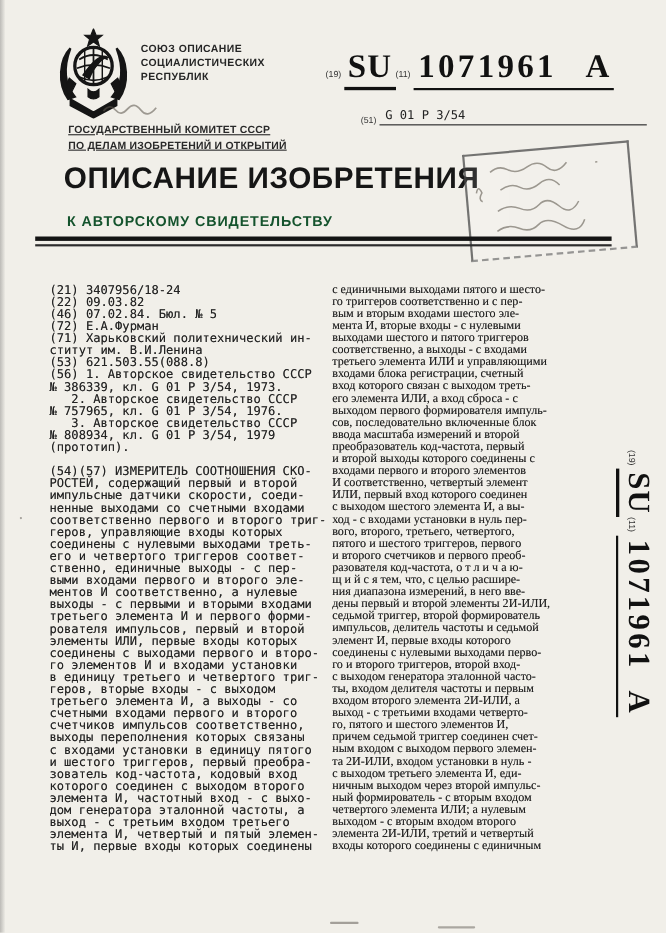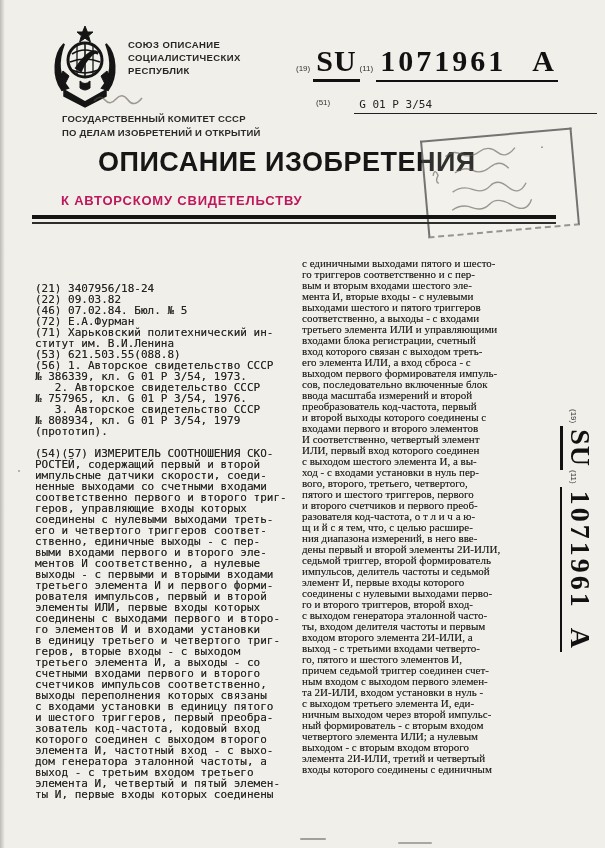--- a/index.html
+++ b/index.html
@@ -20,39 +20,39 @@
     line-height:13px;letter-spacing:.4px;color:#262626;white-space:pre;}
   
   .su-line{left:296px;top:44px;display:flex;align-items:baseline;white-space:nowrap;}
   .tiny-code{font-size:8px;color:#333;margin:0 3px 0 0;}
   .big-serif{font-family:"Liberation Serif", serif;font-weight:bold;font-size:30px;color:#111;}
   .su-word{border-bottom:3px solid #111;padding:0 3px 1px 3px;letter-spacing:1px;}
   .num-underline{border-bottom:2.5px solid #111;padding:0 4px 2px 4px;display:inline-flex;align-items:baseline;}
   .doc-num{letter-spacing:3px;}
   .kind-gap{display:inline-block;width:26px;}
   
-  .class-line{left:316px;top:98px;display:flex;align-items:flex-start;gap:21px;}
+  .class-line{left:328px;top:98px;display:flex;align-items:flex-end;}
   .class-code{font-family:"DejaVu Sans Mono", monospace;font-size:11px;color:#222;
     border-bottom:1.8px solid #222;width:238px;padding:0 0 2px 5px;}
   
   .committee{left:62px;top:112px;font-size:9.5px;font-weight:bold;line-height:13.5px;
-    letter-spacing:.2px;color:#2a2a2a;white-space:pre;}
-  
-  .title{left:58px;top:147px;font-size:27px;font-weight:bold;letter-spacing:.5px;color:#161616;margin-left:40px;}
-  .subtitle{left:61px;top:193px;font-size:13px;font-weight:bold;letter-spacing:.8px;color:#be185d;}
+    letter-spacing:.2px;color:#2a2a2a;white-space:pre;text-decoration:underline;}
+  
+  .title{left:58px;top:147px;font-size:27px;font-weight:bold;letter-spacing:.5px;color:#161616;}
+  .subtitle{left:61px;top:193px;font-size:13px;font-weight:bold;letter-spacing:.8px;color:#14532d;}
   
   .stamp{left:424px;top:134px;width:148px;height:94px;transform:rotate(-5deg);
     border:2px solid #4a4a4a;border-bottom:2px dashed #777;opacity:.75;background:rgba(255,255,255,.15);}
   
   .rule-thick{left:32px;top:215px;width:524px;height:4px;background:#141414;}
   .rule-thin{left:32px;top:222px;width:524px;height:1.5px;background:#2d2d2d;}
   
   .col{font-family:"DejaVu Sans Mono", monospace;font-size:11px;line-height:11px;
     color:#232323;white-space:pre;margin:0;text-shadow:0 0 .4px rgba(40,40,40,.55);}
-  .col-left{left:35px;top:258px;margin-top:25px;}
+  .col-left{left:45px;top:258px;}
   .col-right{left:302px;top:258px;font-family:Liberation Serif, serif;}
   
   .side-label{left:425px;top:538px;width:300px;height:42px;transform:rotate(90deg);
     display:flex;align-items:baseline;white-space:nowrap;justify-content:flex-start;}
   .side-label .big-serif{font-size:28px;}
   .side-label .su-word{border-bottom:3px solid #111;}
   .side-label .kind-gap{width:18px;}
   
   .scribble-top{left:92px;top:92px;width:52px;height:14px;opacity:.7;}
   .speck{background:#55504a;border-radius:1px;}

